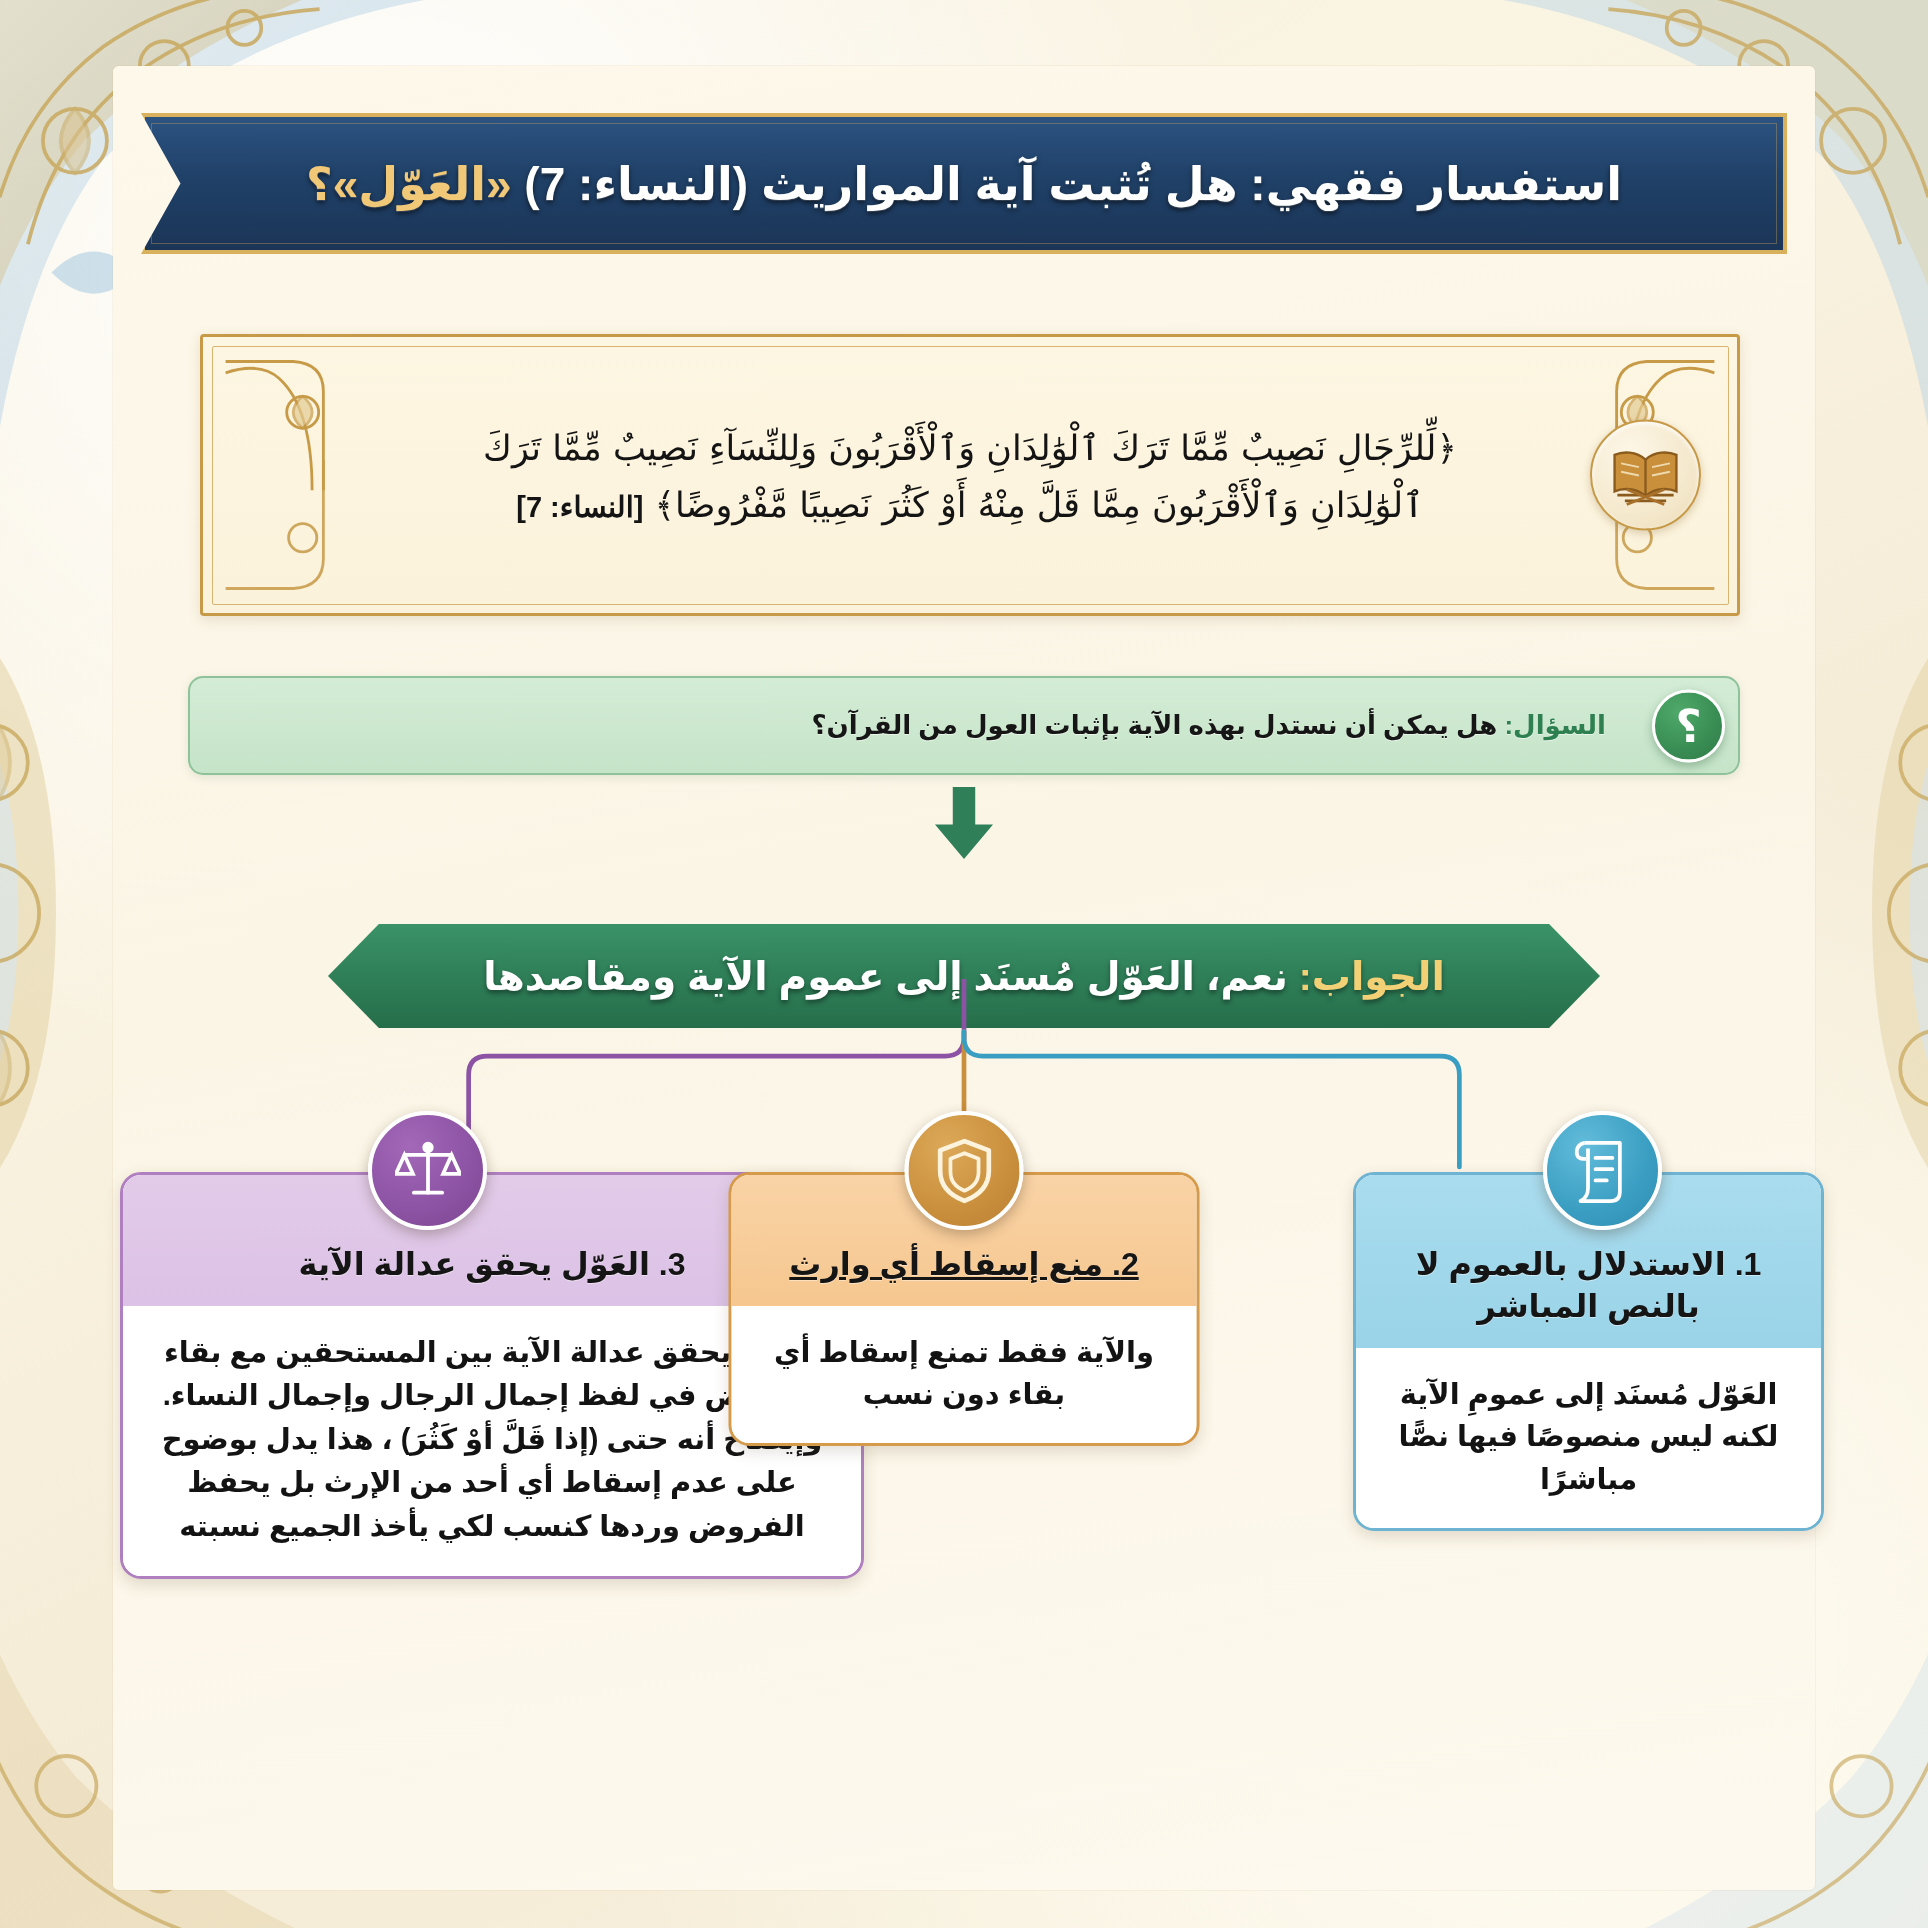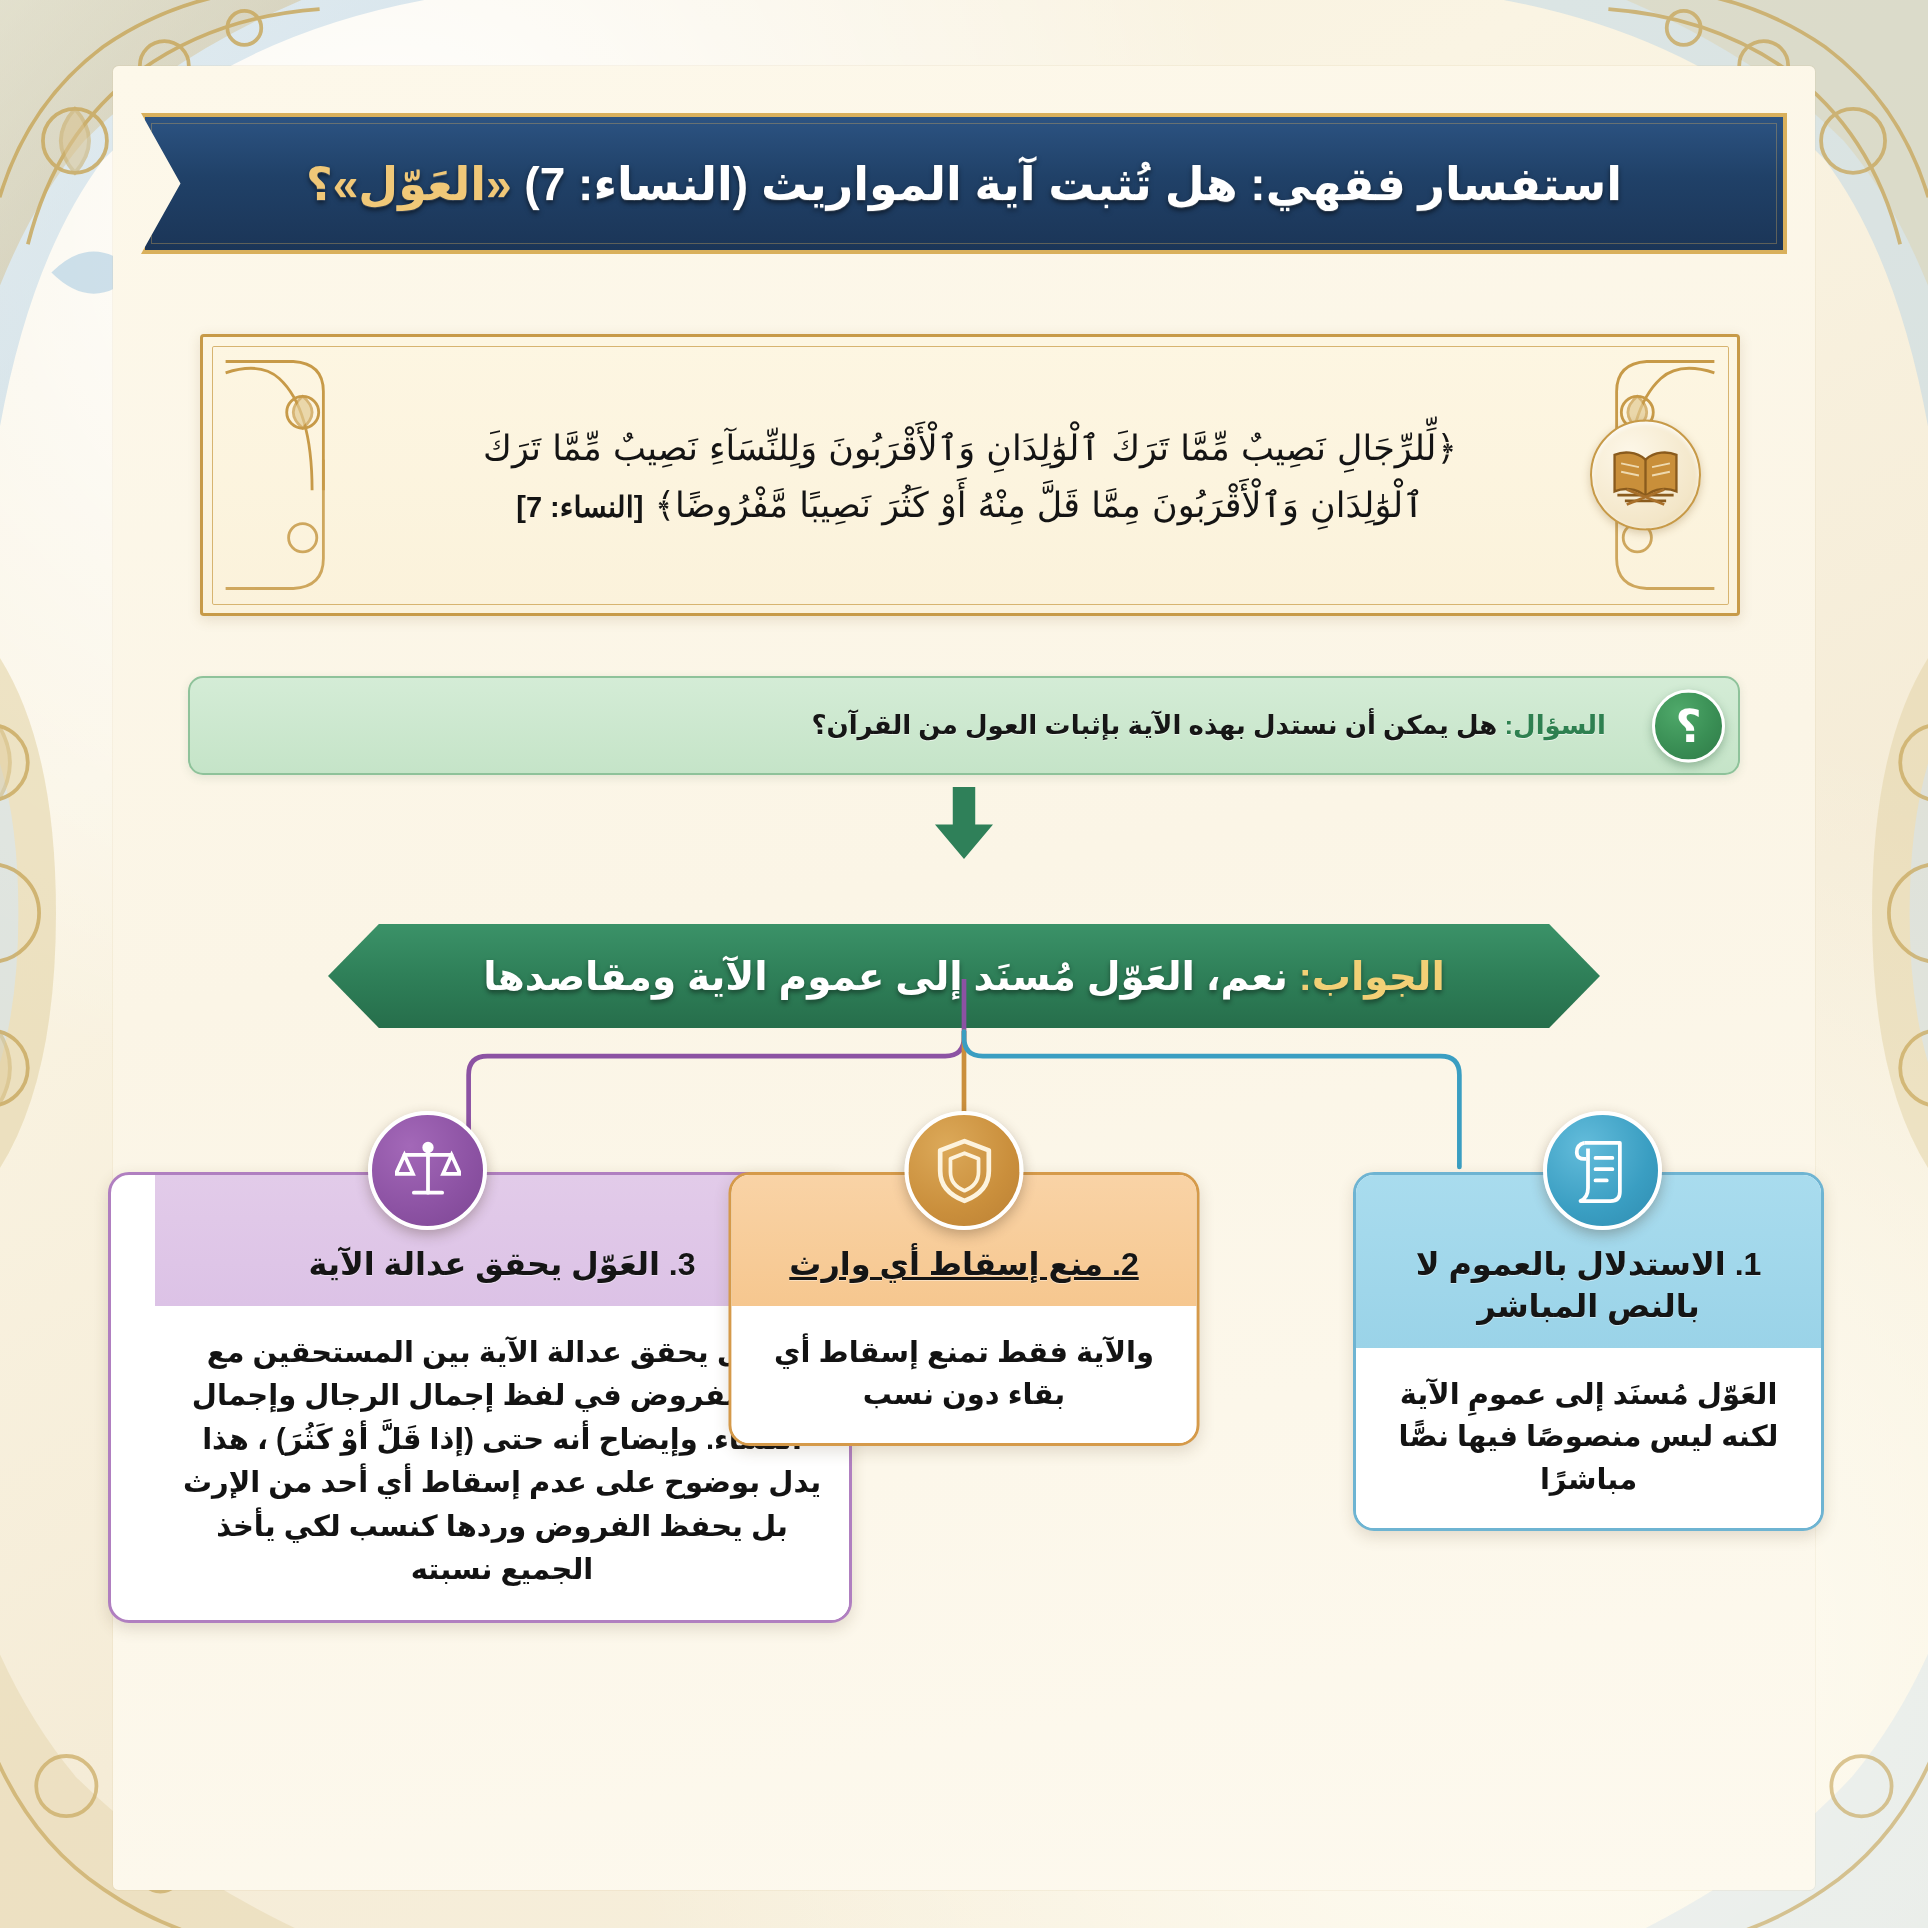--- a/index.html
+++ b/index.html
@@ -274,21 +274,21 @@
     direction: rtl;
   }
 
   
   .card-1 { right: 0; border: 3.8px solid #6eb4d2; }
   .card-1 .card-head { background: linear-gradient(180deg, #a9dcee 0%, #9ad3e8 100%); }
   
   .card-2 { left: 50%; transform: translateX(-50%); border: 3.8px solid #d59a4a; }
   .card-2 .card-head { background: linear-gradient(180deg, #f9d3a6 0%, #f6c78f 100%); text-decoration: underline; }
   
-  .card-3 { left: 4px; width: 744px; border: 3.8px solid #b07fc0; padding-left: 44px; }
+  .card-3 { left: 16px; width: 744px; border: 3.8px solid #b07fc0; }
   .card-3 .card-head { background: linear-gradient(180deg, #e2cbe9 0%, #dcc2e6 100%); }
   .card-3 .card-body { font-size: 29px; line-height: 1.5; }
 
   
   .card-icon {
     position: absolute;
     top: 1111px;
     width: 119px; height: 119px;
     border-radius: 50%;
     border: 4.7px solid #ffffff;

